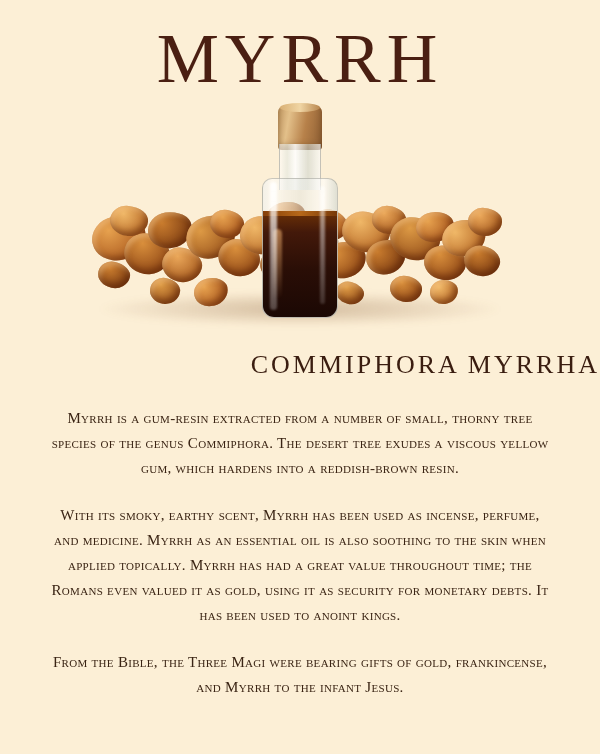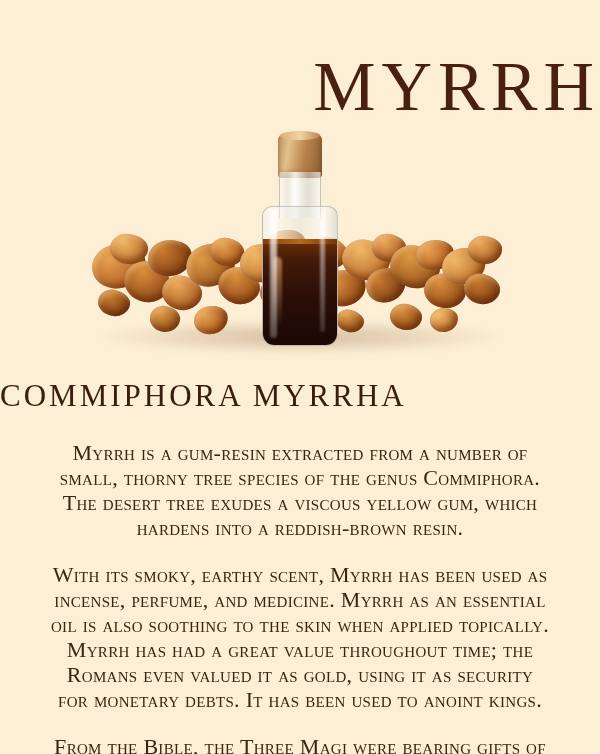--- a/index.html
+++ b/index.html
@@ -14,26 +14,26 @@
     overflow: hidden;
   }
   .page {
     position: relative;
     width: 600px;
     height: 754px;
     background: #fcefd6;
     box-sizing: border-box;
   }
   .title {
-    text-align: right;
+    text-align: center;
     font-family: "Liberation Serif", serif;
     font-size: 70px;
     letter-spacing: 6px;
     color: #4a1f12;
-    padding-top: 52px;
+    padding-top: 24px;
     line-height: 1;
     font-weight: normal;
     margin: 0;
   }
 
   
   .hero {
     position: relative;
     width: 600px;
     height: 230px;
@@ -156,34 +156,34 @@
     margin-left: 20px;
     width: 5px;
     height: 118px;
     background: linear-gradient(180deg, rgba(255,255,255,.6), rgba(255,255,255,.15));
     border-radius: 5px;
     filter: blur(1px);
   }
 
   
   .latin-name {
-    text-align: left;
-    font-size: 31px;
+    text-align: right;
+    font-size: 26px;
     letter-spacing: 3px;
     color: #3a1d10;
-    margin: 20px 0 0 0;
+    margin: 20px 0 0 14px;
     font-weight: normal;
     font-variant: small-caps;
   }
   .body-text {
     margin: 26px auto 0 auto;
     width: 500px;
     text-align: center;
     color: #3a2414;
-    font-size: 22px;
+    font-size: 15px;
     line-height: 25px;
     font-variant: small-caps;
     letter-spacing: .3px;
   }
   .body-text p {
     margin: 0 0 22px 0;
   }
   .body-text p:last-child {
     margin-bottom: 4px;
   }

